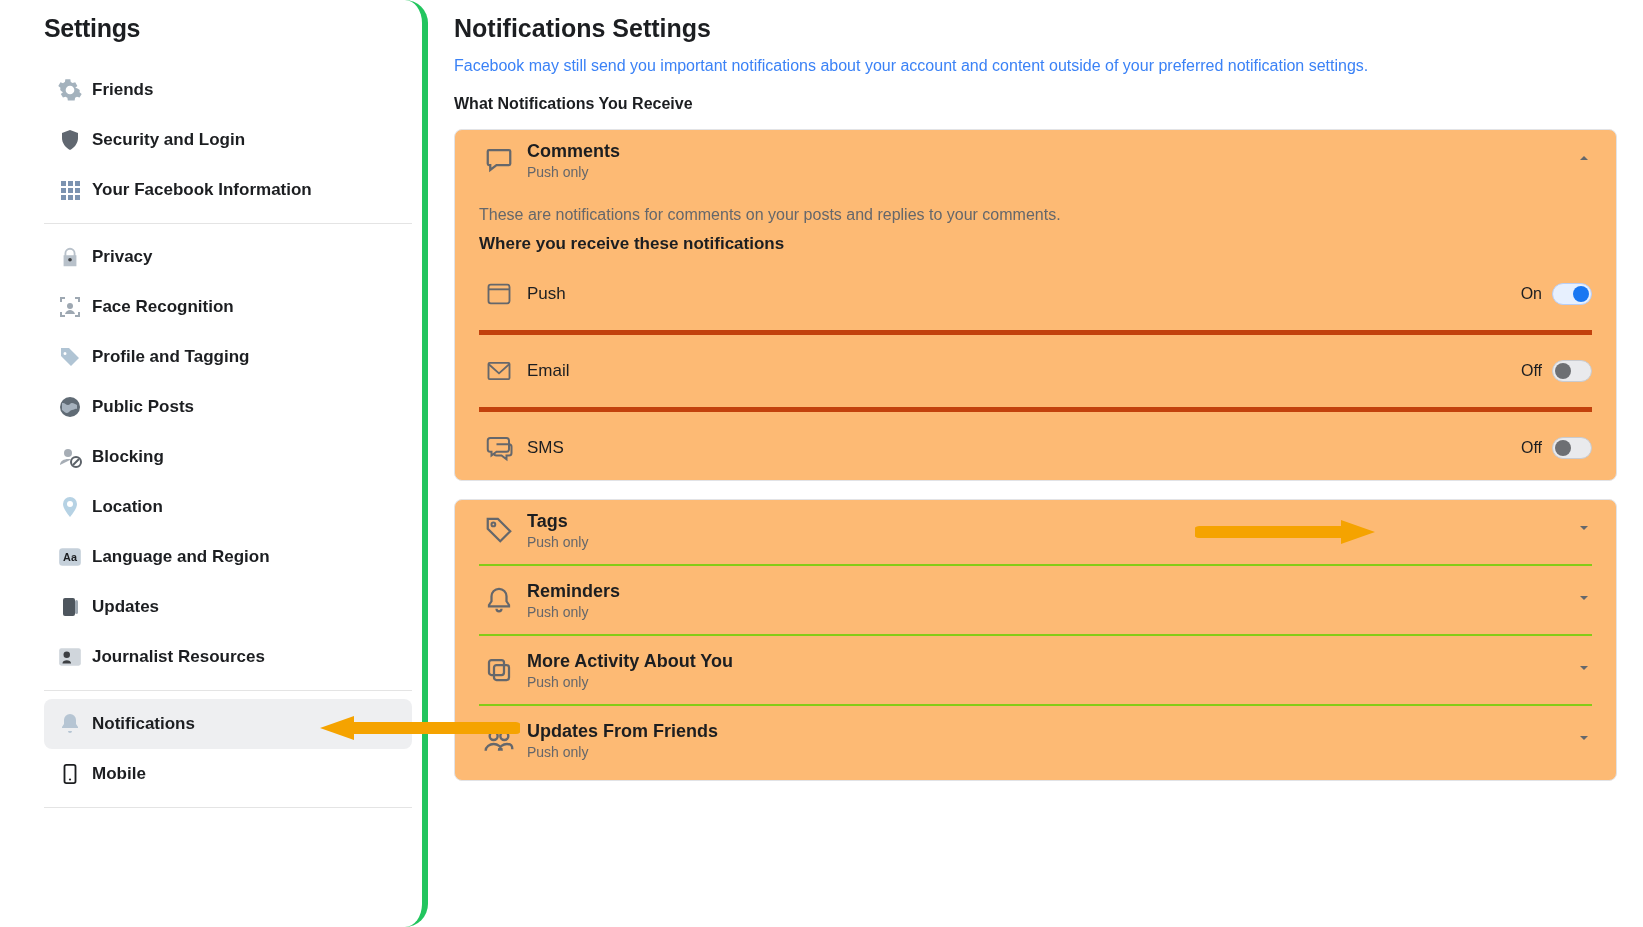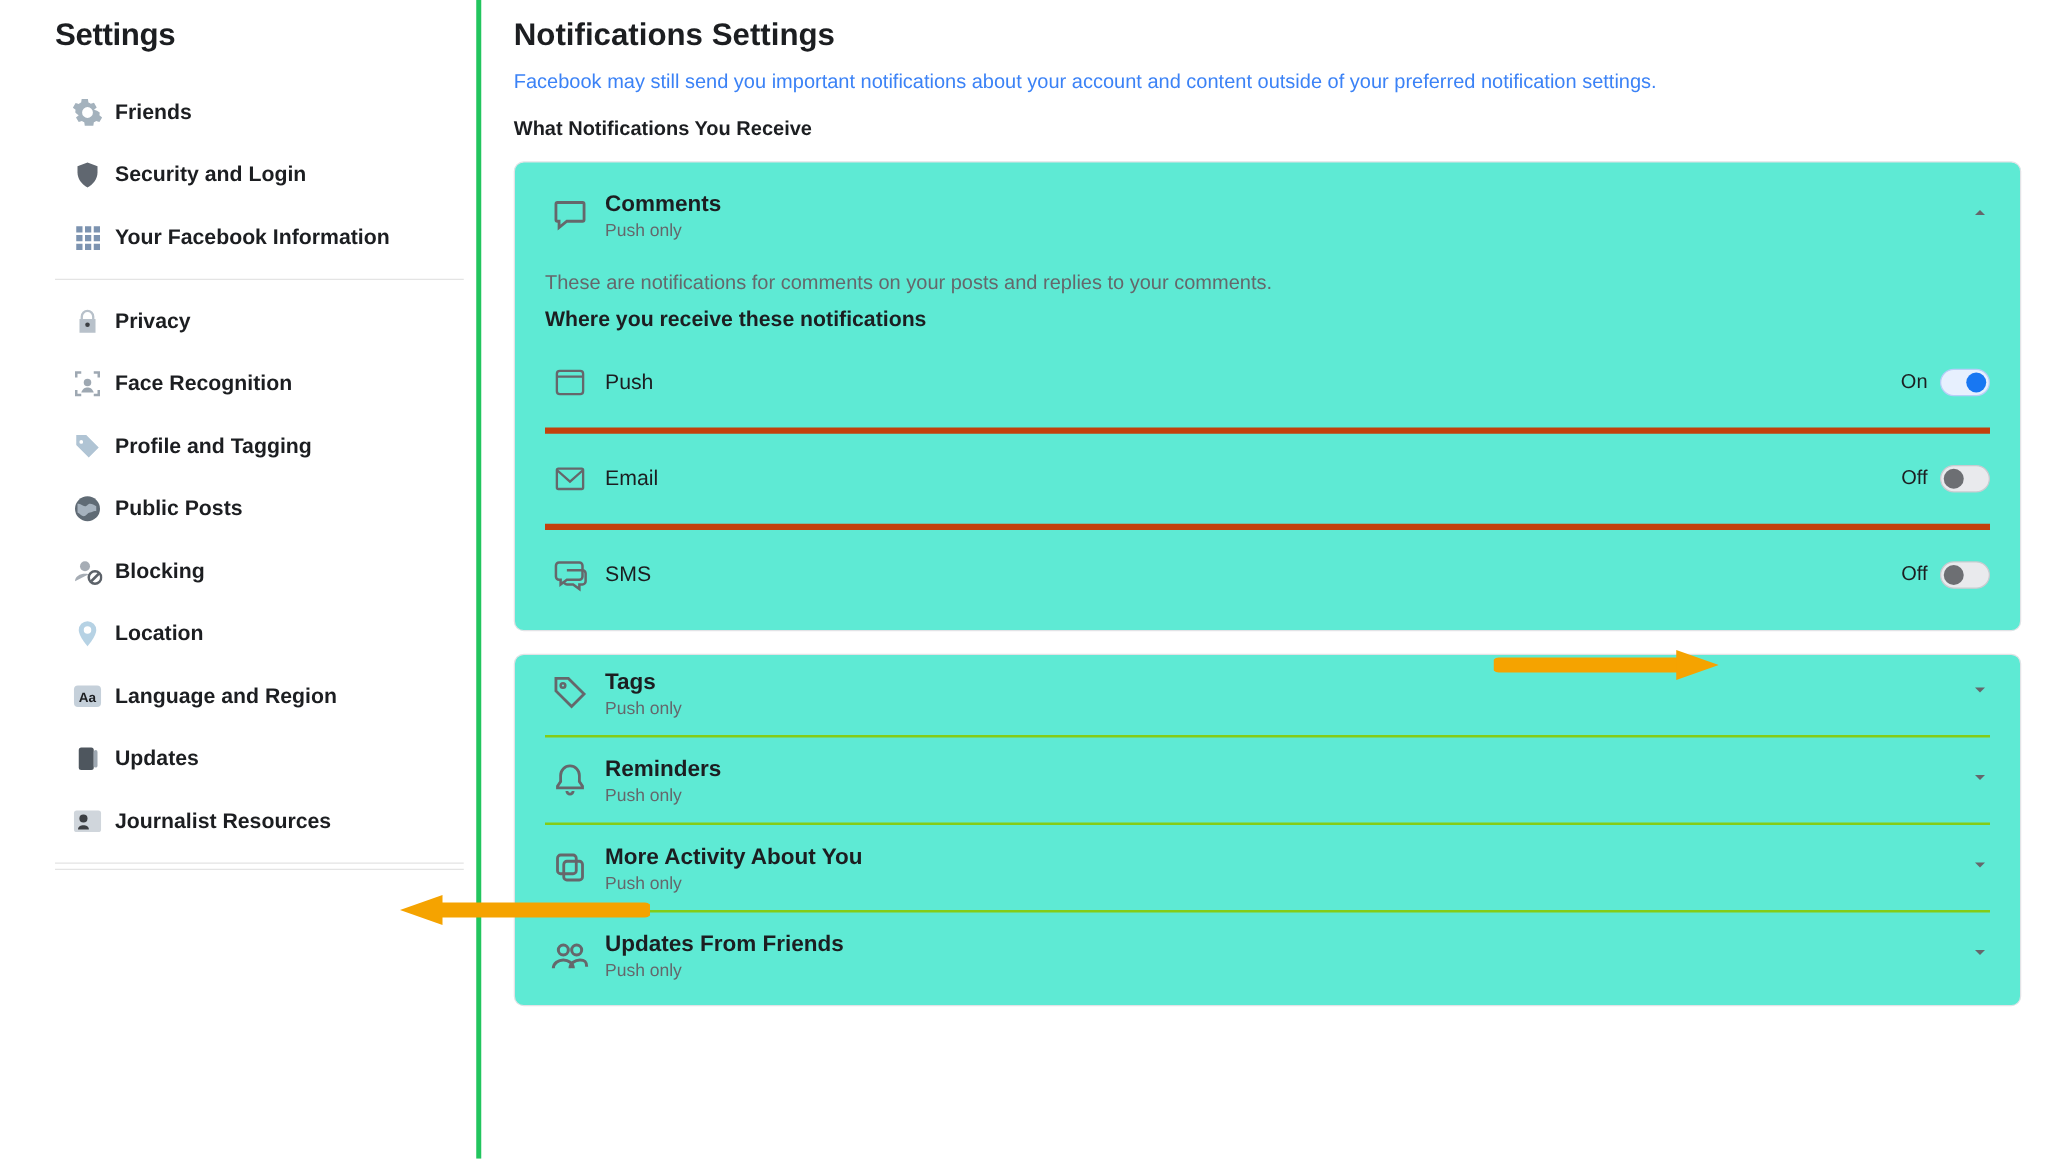--- a/index.html
+++ b/index.html
@@ -7,24 +7,25 @@
     font-family: Helvetica, Arial, sans-serif;
     background: #fff;
     color: #1c1e21;
     width: 1643px;
     height: 927px;
     overflow: hidden;
     position: relative;
   }
   .layout { display: flex; height: 100%; }
   .sidebar {
-    width: 385px;
+    width: 428px;
     padding: 14px 10px 0 44px;
-    border-right: 4px solid #22c55e;
+    border-right: 6px solid #22c55e;
     flex-shrink: 0;
+    border-radius: 23px;
   }
   .sidebar-title {
     font-size: 25px;
     font-weight: 800;
     margin-bottom: 18px;
     letter-spacing: -0.3px;
   }
   .sidebar-group { padding: 4px 0; }
   .sidebar-divider {
     border: none;
@@ -70,23 +71,23 @@
     margin-bottom: 20px;
   }
   .section-header {
     font-size: 16px;
     font-weight: 700;
     margin-bottom: 16px;
   }
   .card {
     border: 1px solid #e2e3e6;
     border-radius: 8px;
-    padding: 18px 24px;
+    padding: 6px 24px;
     margin-bottom: 18px;
-    background: #5eead4;
+    background: #fdba74;
   }
   .cat-row {
     display: flex;
     align-items: center;
     padding: 14px 0;
   }
   .cat-row:not(:first-child) {
     border-top: 2px solid #84cc16;
   }
   .card .cat-row:first-child { padding-top: 4px; }
@@ -296,20 +297,39 @@
               <circle cx="9" cy="10" r="3" fill="#3c3f43"></circle>
               <path d="M5 18c0-2 2-3 4-3s4 1 4 3" fill="#3c3f43"></path>
             </svg>
         </span>
         <span class="sb-label">Journalist Resources</span>
       </div>
     </div>
 
     <hr class="sidebar-divider">
 
+    <div class="sidebar-group">
+      <div class="sidebar-item active">
+        <span class="sb-icon">
+          <svg width="24" height="24" viewBox="0 0 24 24">
+              <path fill="#b6c5d3" d="M12 2a6 6 0 016 6v4l2 3v1H4v-1l2-3V8a6 6 0 016-6zM10 19h4a2 2 0 01-4 0z"></path>
+            </svg>
+        </span>
+        <span class="sb-label">Notifications</span>
+      </div>
+      <div class="sidebar-item">
+        <span class="sb-icon">
+          <svg width="22" height="22" viewBox="0 0 24 24">
+              <rect x="6" y="2" width="12" height="20" rx="2" fill="none" stroke="#1c1e21" stroke-width="2"></rect>
+              <circle cx="12" cy="18" r="1.2" fill="#1c1e21"></circle>
+            </svg>
+        </span>
+        <span class="sb-label">Mobile</span>
+      </div>
+    </div>
     <hr class="sidebar-divider">
   </aside>
 
   <main class="main">
     <h2 class="page-title">Notifications Settings</h2>
     <p class="page-desc">Facebook may still send you important notifications about your account and content outside of your preferred notification settings.</p>
     <div class="section-header">What Notifications You Receive</div>
 
     <div class="card">
       <div class="cat-row" style="border-top:none;">

